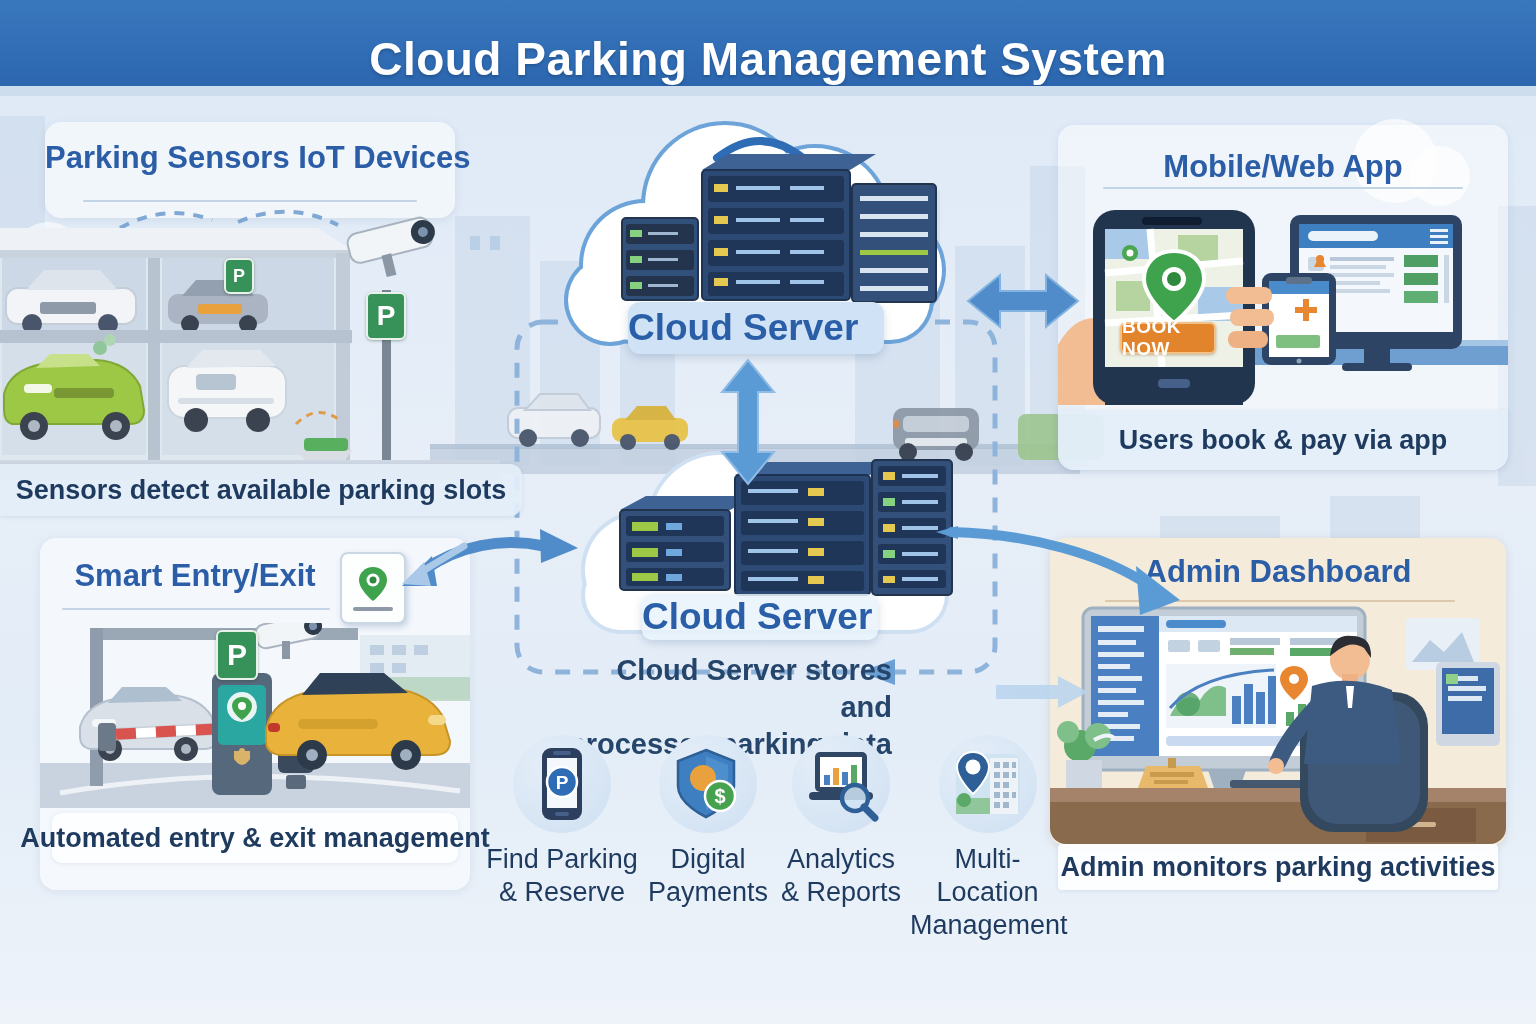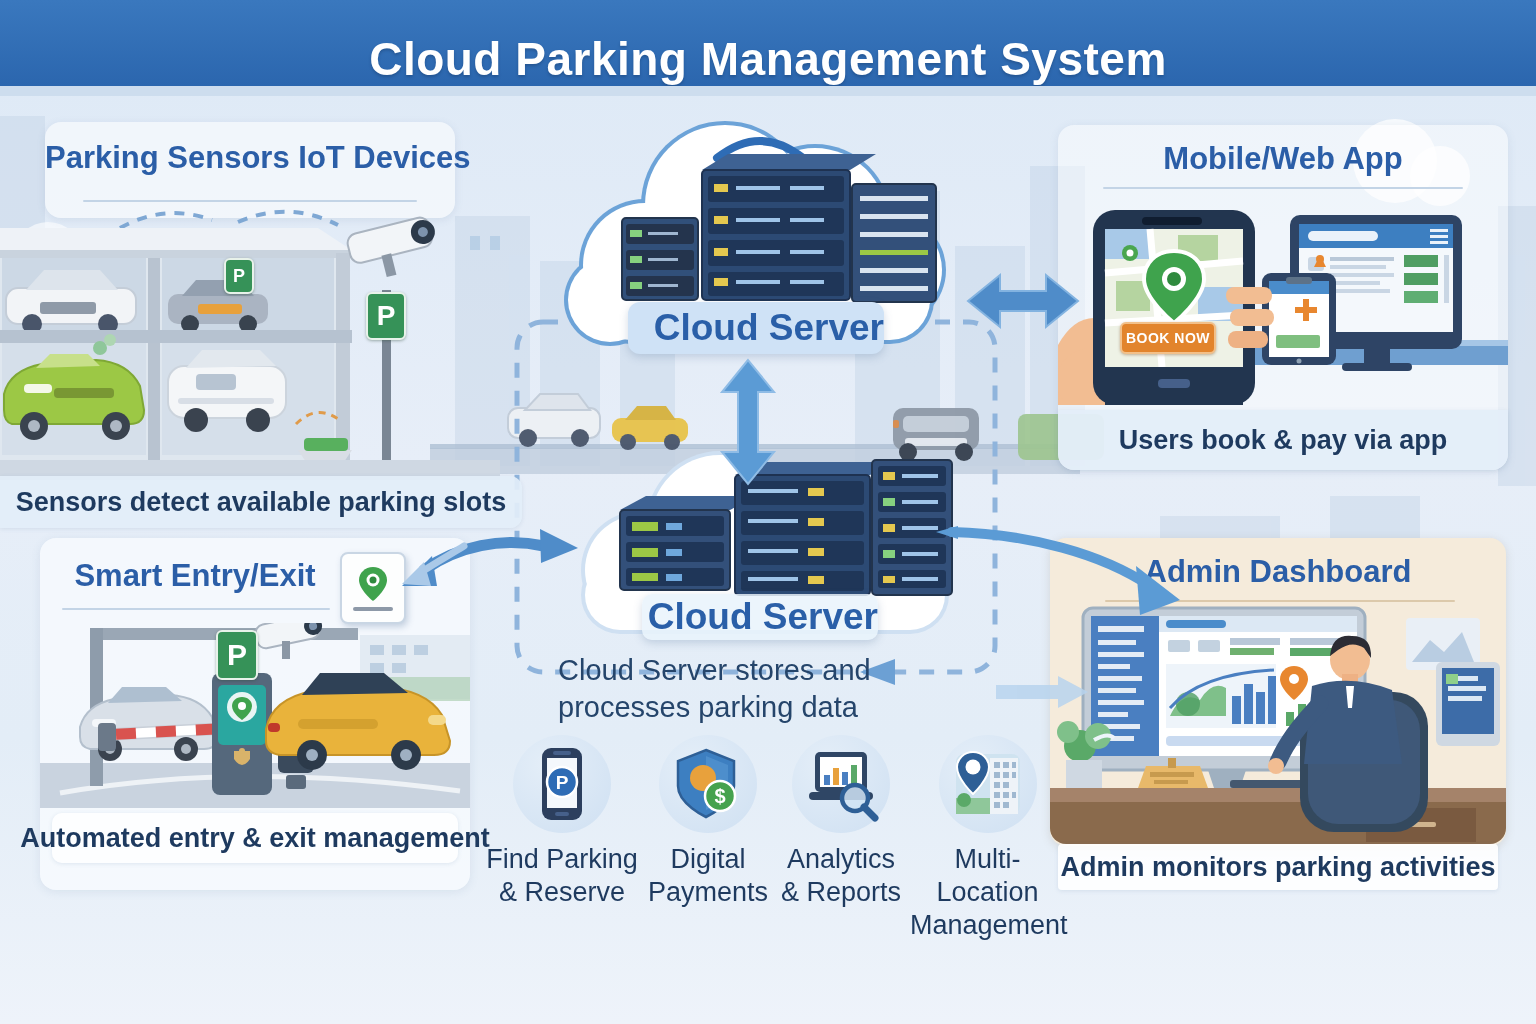--- a/index.html
+++ b/index.html
@@ -20,31 +20,31 @@
   .panel-title{color:#2b5ea7;font-size:31px;font-weight:bold;text-align:center;white-space:nowrap;}
   .underline{height:2px;background:#c3d4e6;border-radius:2px;}
   .caption{color:#1e3a5f;font-size:27px;font-weight:bold;text-align:center;white-space:nowrap;}
   .caption-bar{background:rgba(227,238,249,.92);display:flex;align-items:center;justify-content:center;
                box-shadow:0 1px 4px rgba(90,120,160,.15);}
   .panel{border-radius:16px;}
   .mobile-panel{background:rgba(255,255,255,.48);box-shadow:0 2px 10px rgba(90,120,160,.12);}
   .entry-panel{background:rgba(249,252,255,.72);box-shadow:0 2px 10px rgba(90,120,160,.12);}
   .admin-panel{background:#f5ebdb;box-shadow:0 2px 10px rgba(120,105,80,.18);}
   .cloud-label-pill{background:#cfe2f6;border-radius:12px;box-shadow:0 3px 8px rgba(80,110,150,.25);
-                    display:flex;align-items:center;justify-content:flex-end;}
+                    display:flex;align-items:center;justify-content:flex-start;}
   .cloud-label{color:#2a5fa8;font-size:37px;font-weight:bold;}
   .cloud-label-mid{background:rgba(233,243,252,.85);border-radius:10px;}
-  .mid-caption{color:#25456b;font-size:29px;font-weight:normal;text-align:left;line-height:37px;}
+  .mid-caption{color:#25456b;font-size:29px;font-weight:bold;text-align:right;line-height:37px;}
   
   .p-sign{background:#369258;border:2px solid #e8f2ea;border-radius:6px;color:#ffffff;
           font-weight:bold;display:flex;align-items:center;justify-content:center;
           box-shadow:0 1px 3px rgba(40,70,50,.4);}
   
   .book-now{background:#e2842c;border:2px solid #f2c089;border-radius:6px;color:#fff;
-            font-size:14px;font-weight:bold;display:flex;align-items:center;justify-content:center;
+            font-size:19px;font-weight:bold;display:flex;align-items:center;justify-content:center;
             letter-spacing:.5px;box-shadow:0 1px 3px rgba(120,70,20,.4);}
   
   .feature-col{position:absolute;top:0;text-align:center;}
   .blob{width:98px;height:98px;border-radius:50%;margin:0 auto;
         background:radial-gradient(circle at 35% 30%,#e4eef8,#cfe0f2);
         display:flex;align-items:center;justify-content:center;}
   .flabel{margin-top:10px;color:#1e3a5f;font-size:27px;font-weight:normal;line-height:33px;}
   
   .loc-badge{background:#fdfefe;border:2px solid #c9d6e4;border-radius:8px;
              box-shadow:2px 3px 6px rgba(90,120,160,.3);
@@ -188,28 +188,28 @@
       <path d="M398,140 q10,-26 2,-44 M398,140 q-12,-20 -4,-38" stroke="#7fb58a" stroke-width="4" fill="none"></path>
     </svg>
 
     <div class="abs p-sign" style="left:224px;top:258px;width:26px;height:32px;font-size:18px;">
       <span>P</span>
     </div>
     <div class="abs p-sign" style="left:366px;top:292px;width:36px;height:44px;font-size:28px;">
       <span>P</span>
     </div>
 
-    <div class="abs caption-bar" style="left:0;top:476px;width:522px;height:52px;border-radius:0 12px 12px 0;">
+    <div class="abs caption-bar" style="left:0;top:464px;width:522px;height:52px;border-radius:0 12px 12px 0;">
       <div class="caption">Sensors detect available parking slots</div>
     </div>
   </section>
 
   <section>
     <div class="abs panel mobile-panel" style="left:1058px;top:125px;width:450px;height:345px;">
-      <div class="panel-title" style="margin-top:16px;">Mobile/Web App</div>
+      <div class="panel-title" style="margin-top:24px;">Mobile/Web App</div>
       <div class="underline abs" style="left:45px;top:62px;width:360px;"></div>
 
       <svg class="abs" style="left:0;top:70px;" width="450" height="210" viewBox="0 0 450 210">
 
         <rect x="172" y="148" width="278" height="22" fill="#6f9fd0"></rect>
         <rect x="172" y="145" width="278" height="6" fill="#a6c6e6"></rect>
 
         <g>
           <rect x="232" y="20" width="172" height="134" rx="10" fill="#2e4465"></rect>
           <rect x="241" y="29" width="154" height="108" fill="#f4f8fc"></rect>

